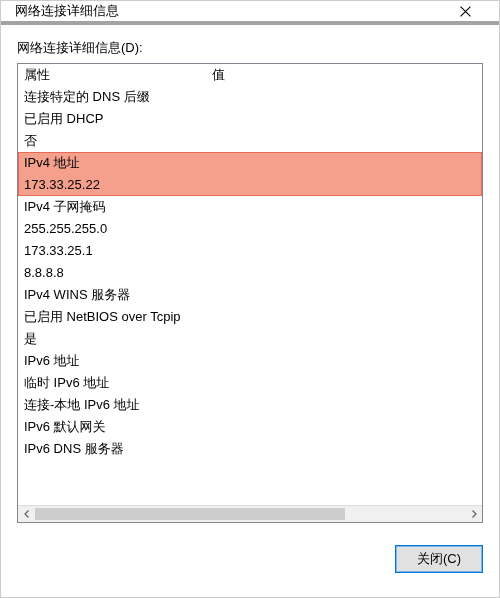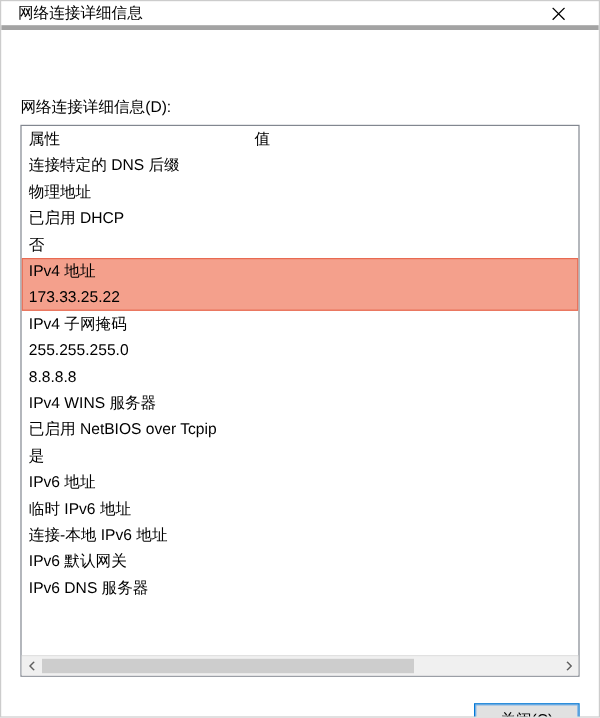--- a/index.html
+++ b/index.html
@@ -25,21 +25,21 @@
       height: 28px;
       display: flex;
       align-items: center;
       justify-content: center;
       cursor: pointer;
     }
     .close-x svg { width: 11px; height: 11px; }
     .content {
       padding: 14px 16px 10px 16px;
     }
-    .section-label { font-size: 13px; color: #000; margin-bottom: 6px; margin-top: 41px; }
+    .section-label { font-size: 13px; color: #000; margin-bottom: 6px; }
     .list-frame {
       border: 1px solid #828790;
       width: 100%;
       height: 460px;
       background: #fff;
       position: relative;
       overflow: hidden;
     }
     .list-inner {
       width: 100%;
@@ -136,36 +136,36 @@
       <div class="header-row">
         <div class="col-prop">属性</div>
         <div class="col-val">值</div>
       </div>
       <div id="rows-mount">
           <div class="row">
             <div class="col-prop">连接特定的 DNS 后缀</div>
             <div class="col-val"></div>
           </div>
           <div class="row">
-            <div class="col-prop">物理地址</div>
             <div class="col-val"></div>
           </div>
           <div class="row">
             <div class="col-prop">已启用 DHCP</div>
             <div class="col-val">否</div>
           </div>
           <div class="row highlight">
             <div class="col-prop">IPv4 地址</div>
             <div class="col-val">173.33.25.22</div>
           </div>
           <div class="row">
             <div class="col-prop">IPv4 子网掩码</div>
             <div class="col-val">255.255.255.0</div>
           </div>
           <div class="row">
+            <div class="col-val">173.33.25.1</div>
           </div>
           <div class="row">
             <div class="col-prop"></div>
             <div class="col-val">8.8.8.8</div>
           </div>
           <div class="row">
             <div class="col-prop">IPv4 WINS 服务器</div>
             <div class="col-val"></div>
           </div>
           <div class="row">

